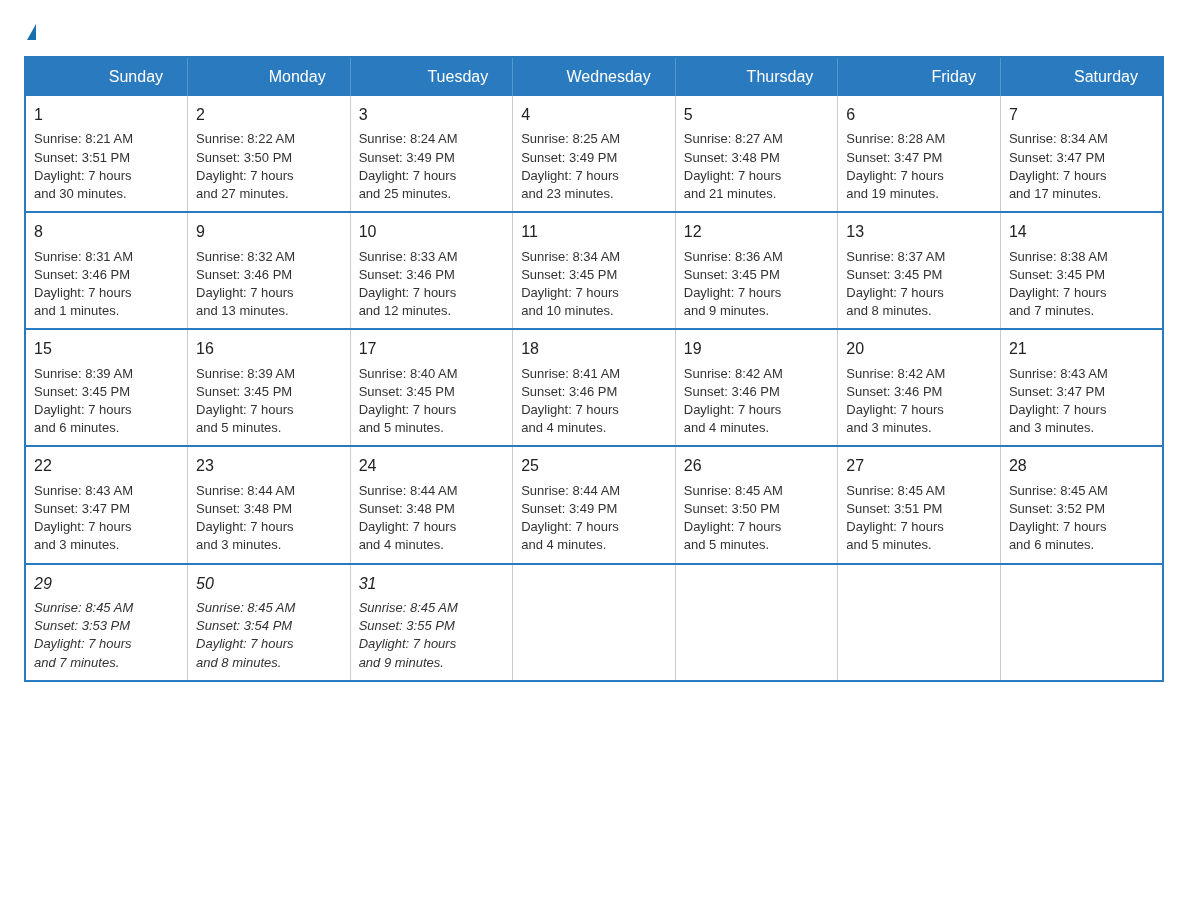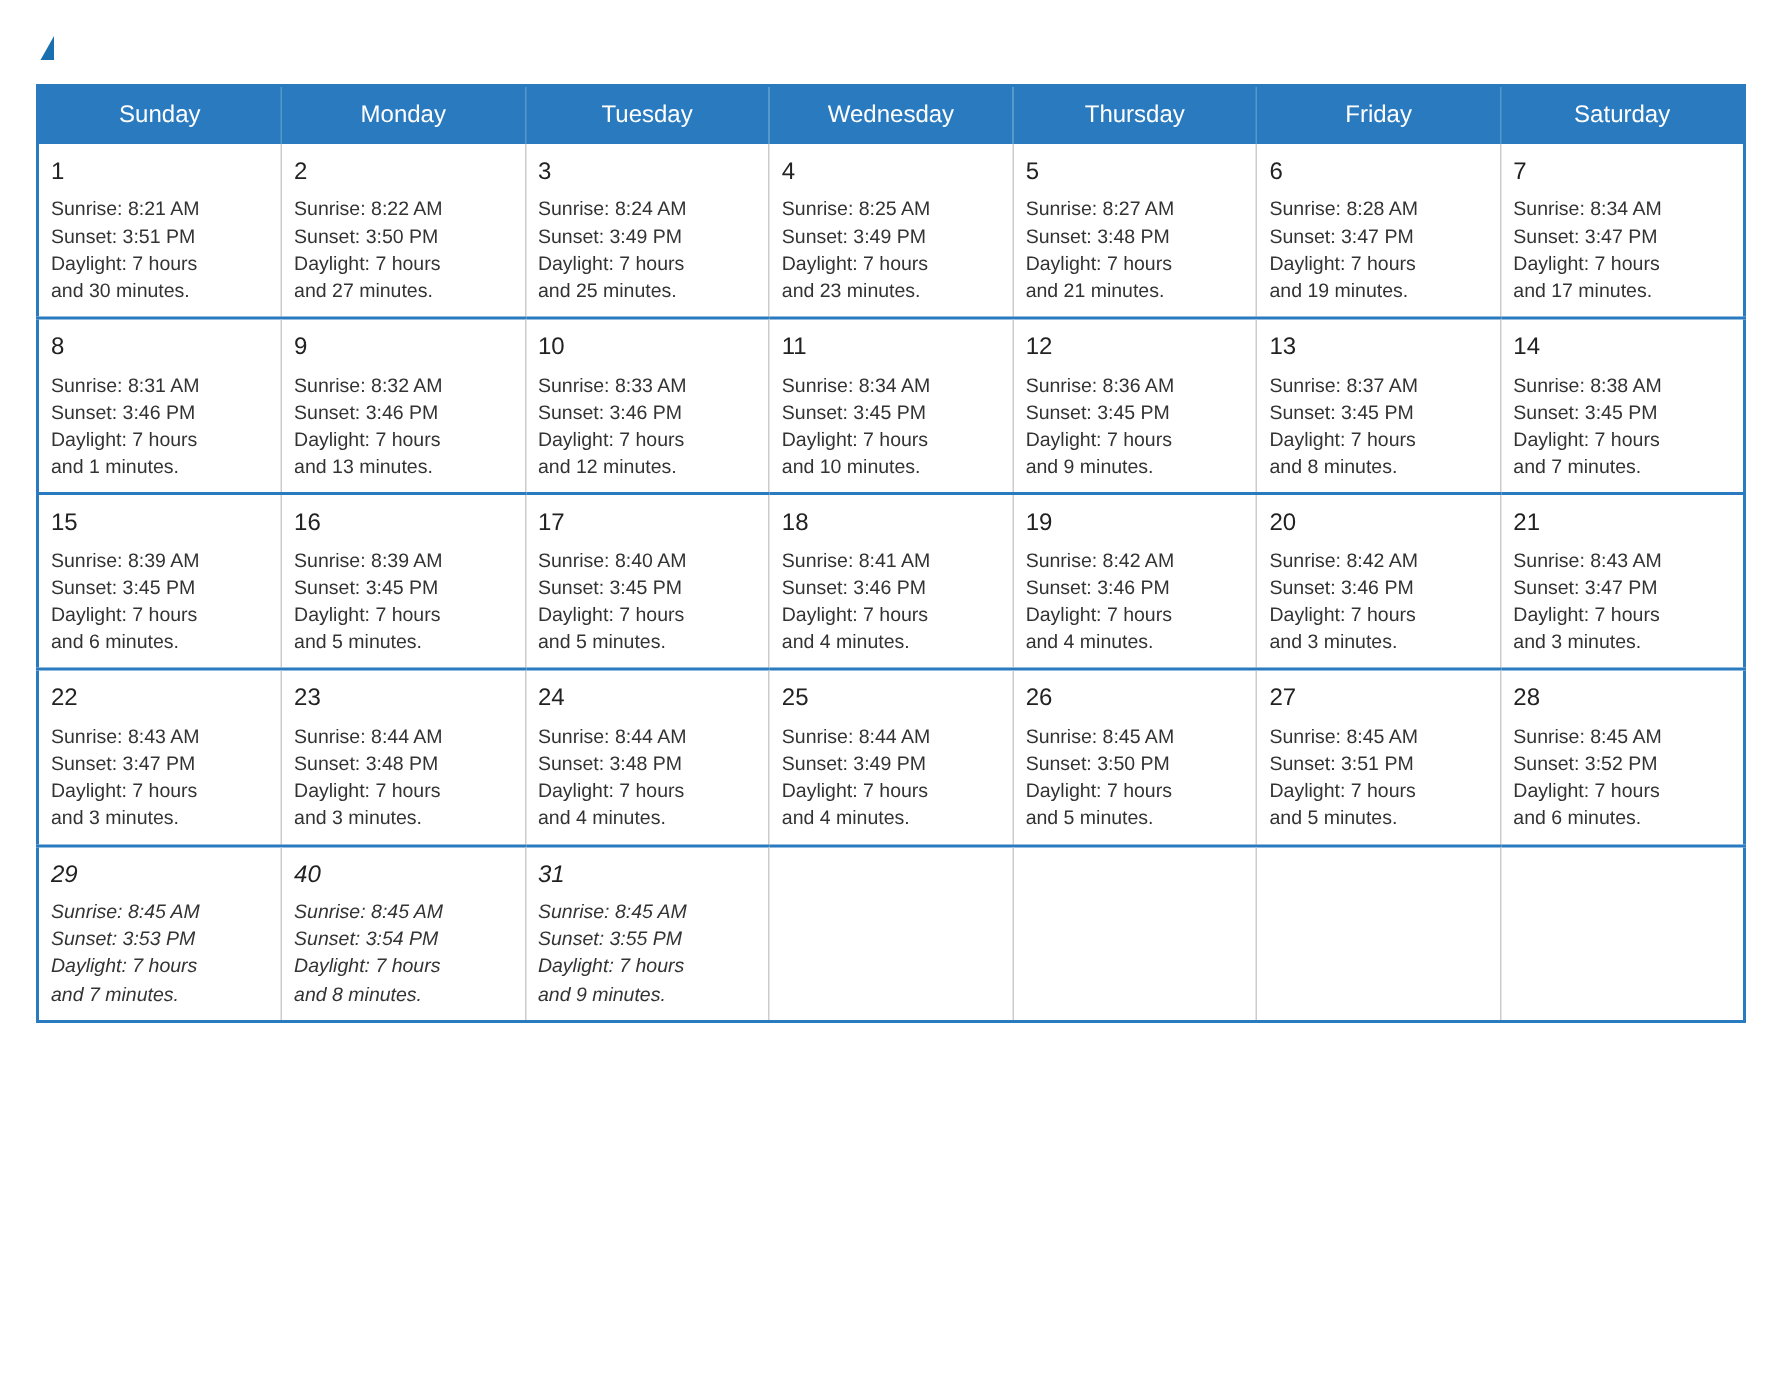--- a/index.html
+++ b/index.html
@@ -39,21 +39,21 @@
       width: 100%;
       border-collapse: collapse;
       border: 2px solid #2a7abf;
     }
     .calendar th {
       background-color: #2a7abf;
       color: #fff;
       padding: 10px 24px;
       font-size: 16px;
       font-weight: normal;
-      text-align: center;
+      text-align: right;
       border-right: 1px solid #5599cc;
     }
     .calendar th:last-child {
       border-right: none;
     }
     .calendar td {
       vertical-align: top;
       padding: 8px 8px;
       border-right: 1px solid #ccc;
       border-bottom: 2px solid #2a7abf;
@@ -171,21 +171,21 @@
         <td><span class="day-number">22</span><span class="day-info">Sunrise: 8:43 AM</span><br><span class="day-info">Sunset: 3:47 PM</span><br><span class="day-info">Daylight: 7 hours</span><br><span class="day-info">and 3 minutes.</span></td>
         <td><span class="day-number">23</span><span class="day-info">Sunrise: 8:44 AM</span><br><span class="day-info">Sunset: 3:48 PM</span><br><span class="day-info">Daylight: 7 hours</span><br><span class="day-info">and 3 minutes.</span></td>
         <td><span class="day-number">24</span><span class="day-info">Sunrise: 8:44 AM</span><br><span class="day-info">Sunset: 3:48 PM</span><br><span class="day-info">Daylight: 7 hours</span><br><span class="day-info">and 4 minutes.</span></td>
         <td><span class="day-number">25</span><span class="day-info">Sunrise: 8:44 AM</span><br><span class="day-info">Sunset: 3:49 PM</span><br><span class="day-info">Daylight: 7 hours</span><br><span class="day-info">and 4 minutes.</span></td>
         <td><span class="day-number">26</span><span class="day-info">Sunrise: 8:45 AM</span><br><span class="day-info">Sunset: 3:50 PM</span><br><span class="day-info">Daylight: 7 hours</span><br><span class="day-info">and 5 minutes.</span></td>
         <td><span class="day-number">27</span><span class="day-info">Sunrise: 8:45 AM</span><br><span class="day-info">Sunset: 3:51 PM</span><br><span class="day-info">Daylight: 7 hours</span><br><span class="day-info">and 5 minutes.</span></td>
         <td><span class="day-number">28</span><span class="day-info">Sunrise: 8:45 AM</span><br><span class="day-info">Sunset: 3:52 PM</span><br><span class="day-info">Daylight: 7 hours</span><br><span class="day-info">and 6 minutes.</span></td>
       </tr>
       <tr>
         <td><span class="day-number">29</span><span class="day-info">Sunrise: 8:45 AM</span><br><span class="day-info">Sunset: 3:53 PM</span><br><span class="day-info">Daylight: 7 hours</span><br><span class="day-info">and 7 minutes.</span></td>
-        <td><span class="day-number">40</span><span class="day-info">Sunrise: 8:45 AM</span><br><span class="day-info">Sunset: 3:54 PM</span><br><span class="day-info">Daylight: 7 hours</span><br><span class="day-info">and 8 minutes.</span></td>
+        <td><span class="day-number">50</span><span class="day-info">Sunrise: 8:45 AM</span><br><span class="day-info">Sunset: 3:54 PM</span><br><span class="day-info">Daylight: 7 hours</span><br><span class="day-info">and 8 minutes.</span></td>
         <td><span class="day-number">31</span><span class="day-info">Sunrise: 8:45 AM</span><br><span class="day-info">Sunset: 3:55 PM</span><br><span class="day-info">Daylight: 7 hours</span><br><span class="day-info">and 9 minutes.</span></td>
         <td class="empty-cell">&nbsp;</td>
         <td class="empty-cell">&nbsp;</td>
         <td class="empty-cell">&nbsp;</td>
         <td class="empty-cell">&nbsp;</td>
       </tr>
     </tbody>
 </table>
 
 </body></html>

